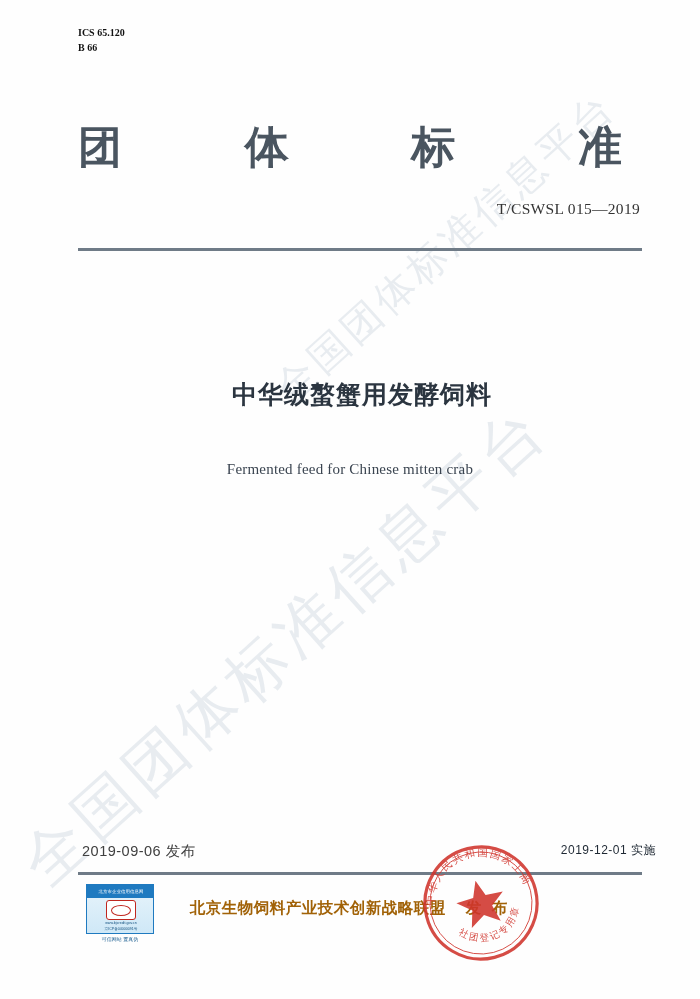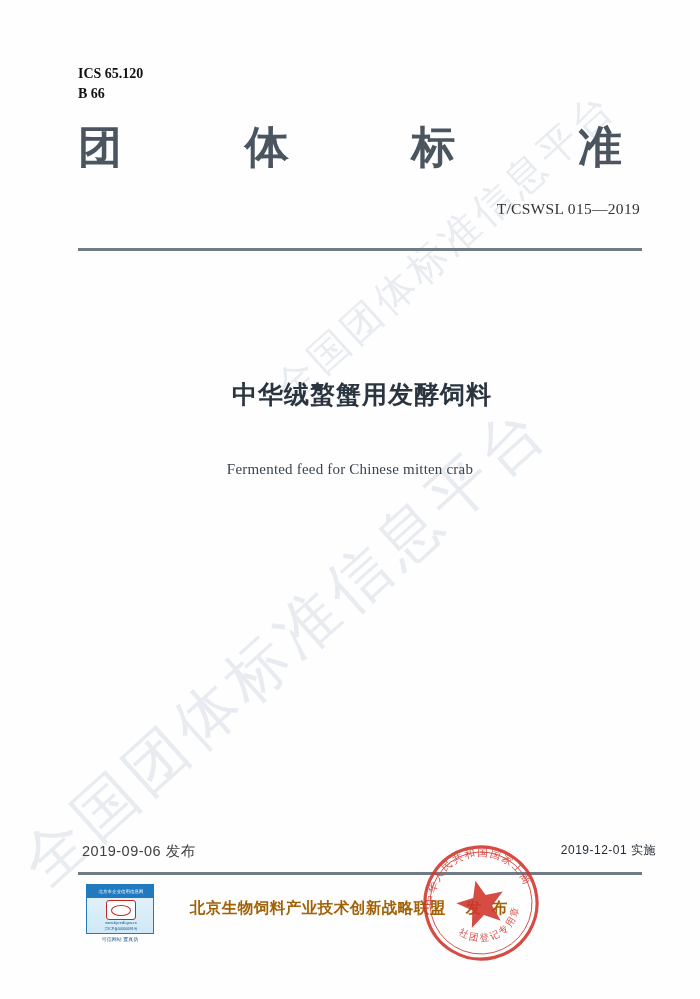--- a/index.html
+++ b/index.html
@@ -58,24 +58,23 @@
     width: 700px;
     height: 999px;
   }
 
   .ics-block {
     position: absolute;
     left: 78px;
     top: 26px;
     font-family: "Liberation Serif", serif;
     font-weight: bold;
-    font-size: 14px;
+    font-size: 10px;
     line-height: 1.45;
     color: #111;
-    margin-top: 38px;
   }
 
   .big-title {
     position: absolute;
     left: 78px;
     top: 118px;
     width: 544px;
     display: flex;
     justify-content: space-between;
     font-size: 44px;

